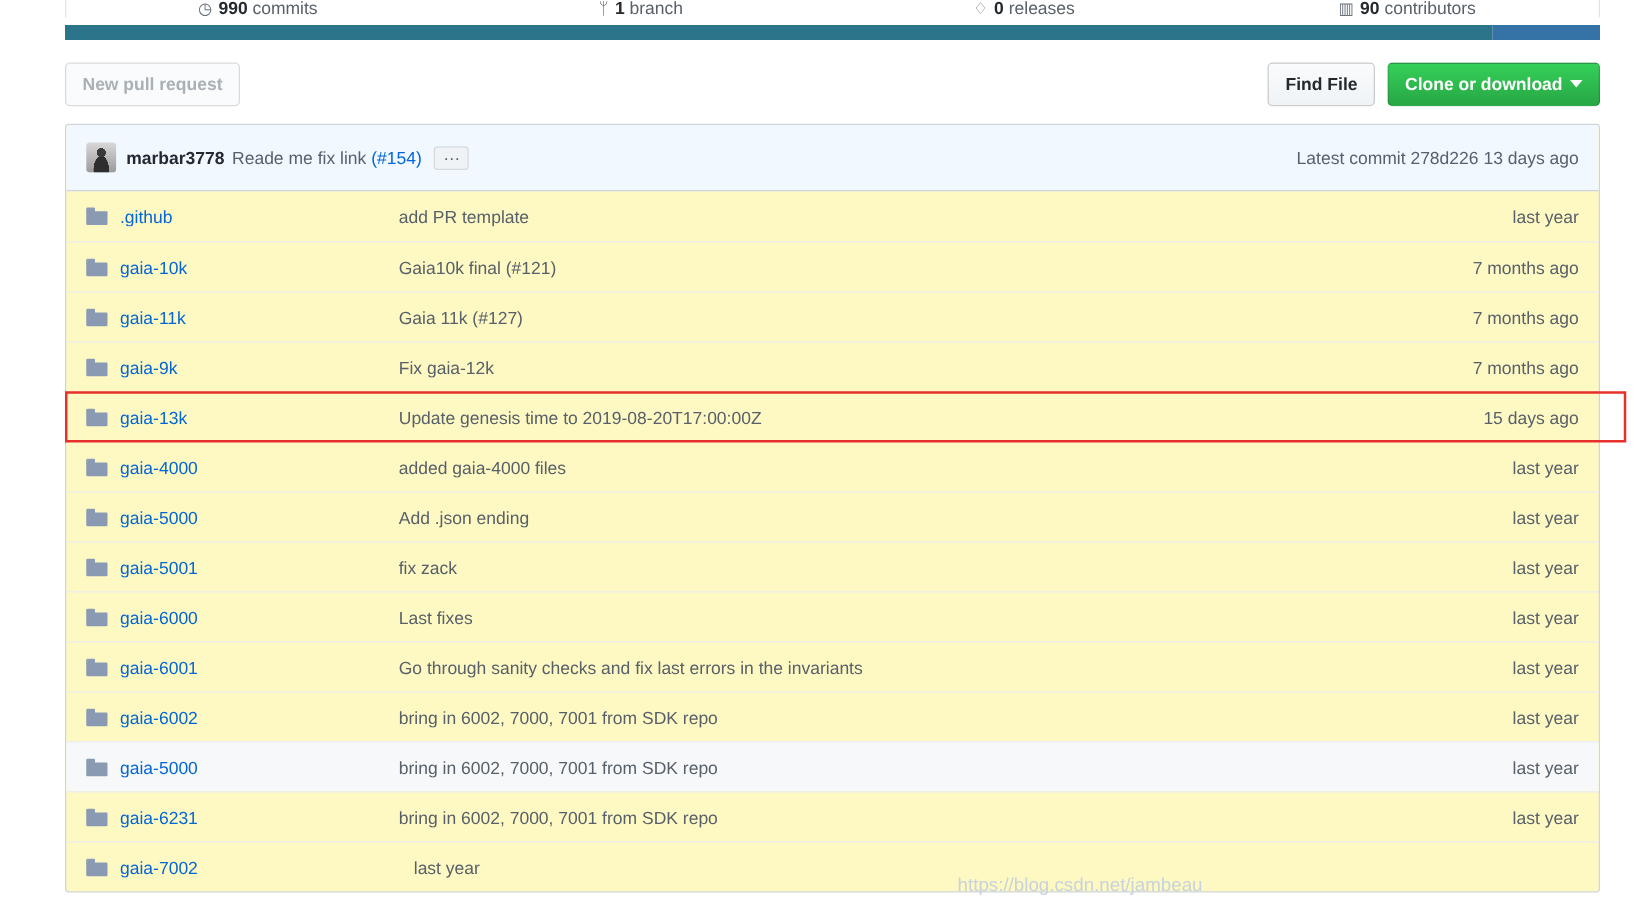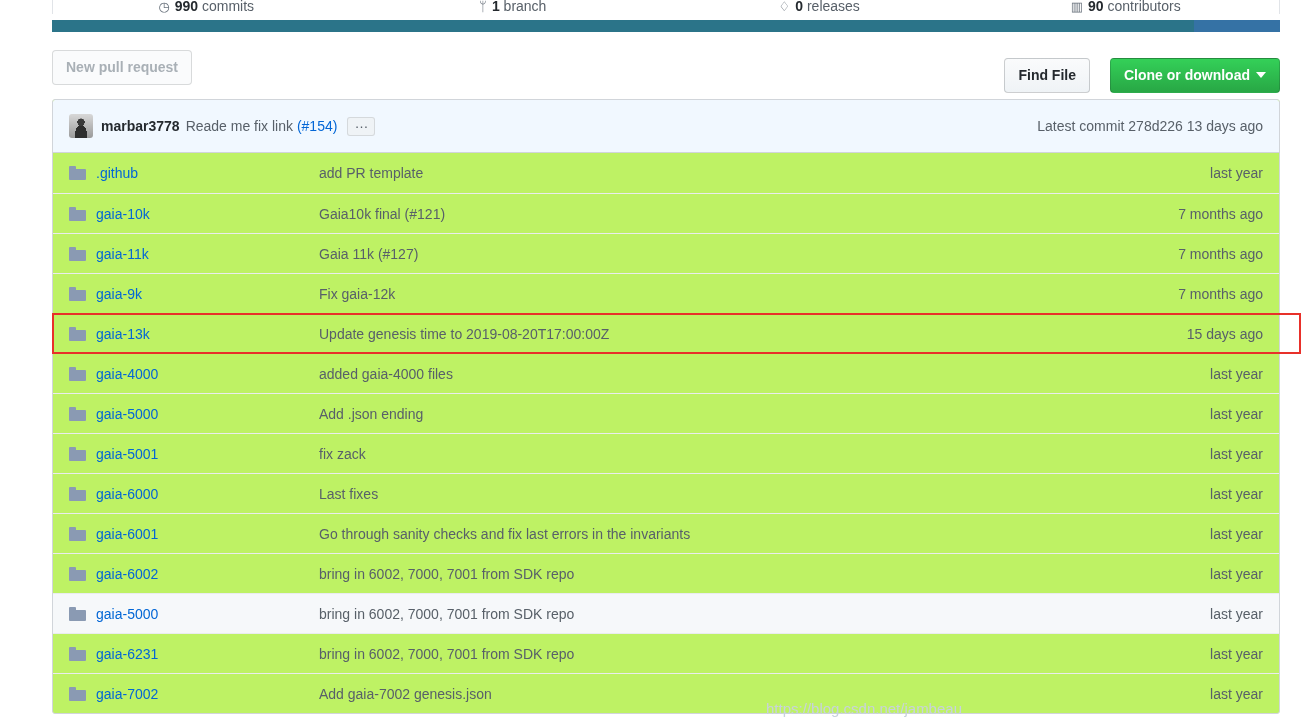--- a/index.html
+++ b/index.html
@@ -67,21 +67,21 @@
 
   
   .toolbar {
     position: absolute;
     left: 52px;
     top: 50px;
     width: 1228px;
     height: 40px;
   }
   .tb-left { position: absolute; left: 0; top: 0; display: flex; gap: 10px; }
-  .tb-right { position: absolute; right: 0; top: 8px; display: flex; gap: 20px; }
+  .tb-right { position: absolute; right: 0; top: 0; display: flex; gap: 10px; }
 
   .btn {
     font-family: "Liberation Sans", sans-serif;
     font-size: 14px;
     font-weight: bold;
     color: #24292e;
     background: linear-gradient(#fafbfc, #eff3f6);
     border: 1px solid rgba(27,31,35,0.2);
     border-radius: 4px;
     padding: 0 13px;
@@ -115,21 +115,21 @@
 
   
   .file-box {
     position: absolute;
     left: 52px;
     top: 99px;
     width: 1228px;
     border: 1px solid #d1d5da;
     border-radius: 3px;
     box-sizing: border-box;
-    background: #bef264;
+    background: #fef9c3;
     overflow: hidden;
   }
 
   .commit-bar {
     display: flex;
     align-items: center;
     height: 53px;
     background: #f1f8ff;
     border-bottom: 1px solid #d1d5da;
     padding: 0 16px;
@@ -417,21 +417,20 @@
           <span class="fname">gaia-6231</span>
           <span class="fmsg">bring in 6002, 7000, 7001 from SDK repo</span>
           <span class="ftime">last year</span>
         </div>
         <div class="frow">
           <div class="folder-icon">
             <div class="tab"></div>
             <div class="body"></div>
           </div>
           <span class="fname">gaia-7002</span>
-          <span class="fmsg">Add gaia-7002 genesis.json</span>
           <span class="ftime">last year</span>
         </div>
       </div>
   </div>
 
   <div class="highlight-box"></div>
 
   <div class="watermark">https://blog.csdn.net/jambeau</div>
 </div>
 

